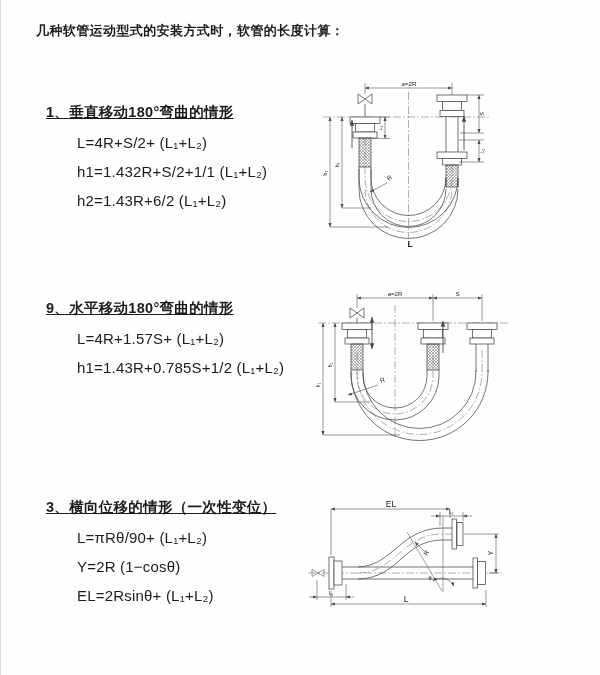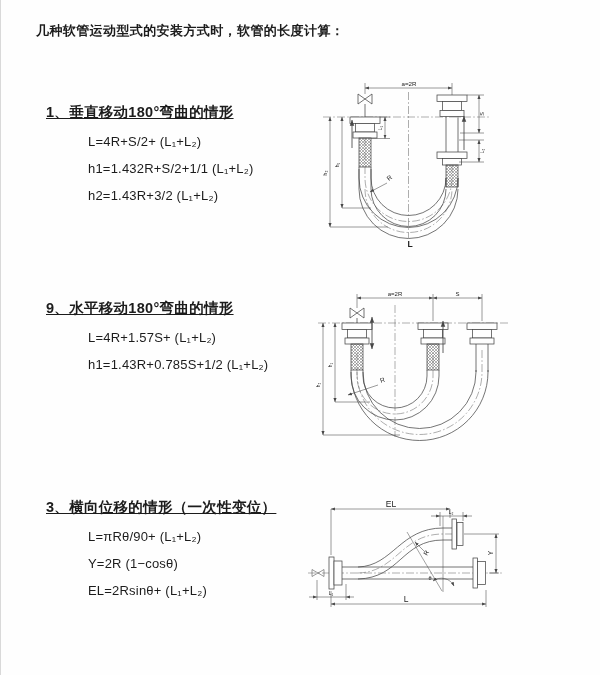--- a/index.html
+++ b/index.html
@@ -4,21 +4,21 @@
 <style>
   html,body{margin:0;padding:0;}
   body{
     width:600px;height:675px;position:relative;background:#fefefe;
     font-family:"Liberation Sans","DejaVu Sans",sans-serif;color:#1c1c1c;overflow:hidden;
   }
   .scan-edge{position:absolute;left:0;top:0;width:1px;height:675px;background:#d9d9d9;}
   .title{position:absolute;left:36px;top:22px;font-size:13px;font-weight:700;letter-spacing:.4px;white-space:nowrap;}
   .sec{position:absolute;left:46px;width:270px;}
   .sec-heading{font-size:14.5px;font-weight:700;letter-spacing:.3px;white-space:nowrap;text-decoration:underline;}
-  .formula{font-size:13px;margin-left:42px;margin-top:12px;letter-spacing:.2px;white-space:nowrap;}
+  .formula{font-size:15px;margin-left:31px;margin-top:12px;letter-spacing:.2px;white-space:nowrap;}
   #sec1{top:103px;}
   #sec2{top:299px;}
   #sec3{top:498px;}
   .diag{position:absolute;}
   #diag1{left:309px;top:70px;}
   #diag2{left:310px;top:287px;}
   #diag3{left:303px;top:494px;}
   svg{display:block;}
   .ln{fill:none;stroke:#474747;stroke-width:.75;}
   .thin{fill:none;stroke:#474747;stroke-width:.5;}
@@ -32,21 +32,21 @@
 <body>
 
 <div class="scan-edge"></div>
 
 <div class="title">几种软管运动型式的安装方式时，软管的长度计算：</div>
 
 <div class="sec" id="sec1">
   <div class="sec-heading">1、垂直移动180°弯曲的情形</div>
   <div class="formula">L=4R+S/2+ (L₁+L₂)</div>
   <div class="formula">h1=1.432R+S/2+1/1 (L₁+L₂)</div>
-  <div class="formula">h2=1.43R+3/2 (L₁+L₂)</div>
+  <div class="formula">h2=1.43R+6/2 (L₁+L₂)</div>
 </div>
 
 <div class="sec" id="sec2">
   <div class="sec-heading">9、水平移动180°弯曲的情形</div>
   <div class="formula">L=4R+1.57S+ (L₁+L₂)</div>
   <div class="formula">h1=1.43R+0.785S+1/2 (L₁+L₂)</div>
 </div>
 
 <div class="sec" id="sec3">
   <div class="sec-heading">3、横向位移的情形（一次性变位）</div>

